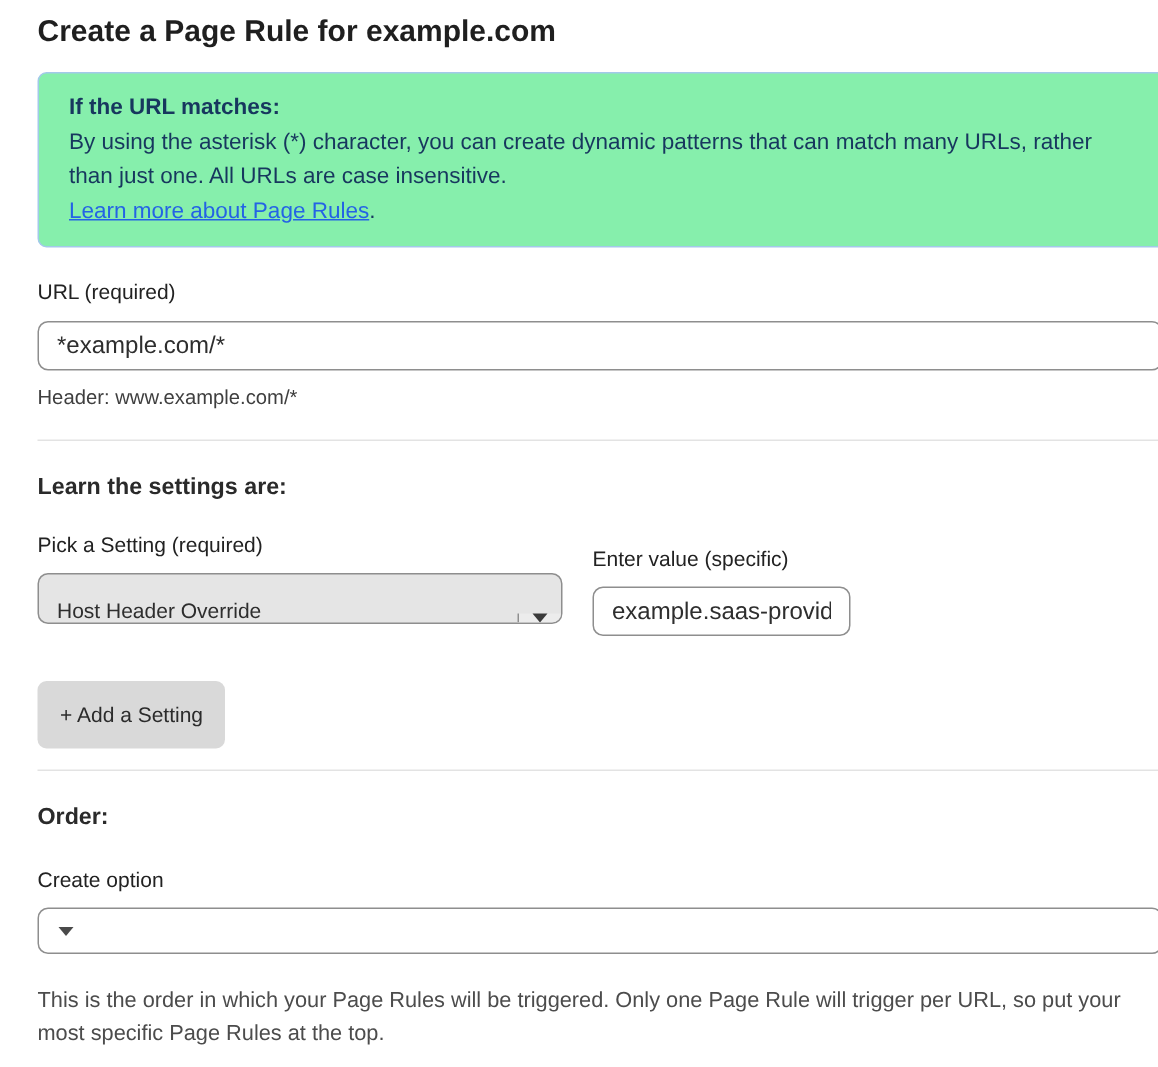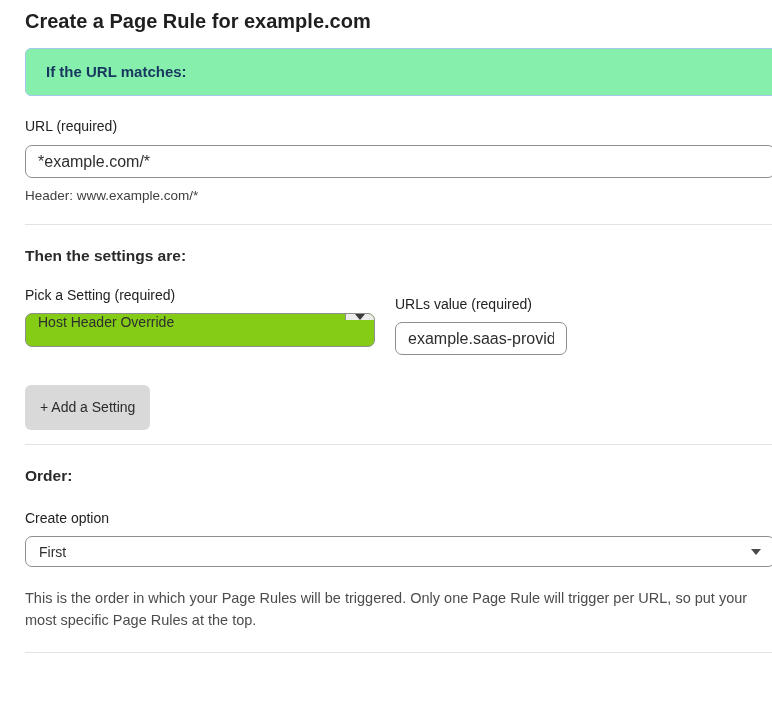--- a/index.html
+++ b/index.html
@@ -69,23 +69,23 @@
   }
 
   .settings-row { display: flex; margin-top: 21px; }
   .settings-col-left { width: 350px; }
   .settings-col-right { margin-left: 20px; padding-top: 9px; }
 
   .select-box {
     margin-top: 9px;
     border: 1px solid #8e8e8e;
     border-radius: 7px;
-    background: #84cc16;
+    background: #e5e5e5;
     display: flex;
-    align-items: flex-start;
+    align-items: flex-end;
     cursor: pointer;
     overflow: hidden;
   }
   .setting-select { width: 350px; height: 34px; }
   .select-value {
     flex: 1;
     font-size: 14px;
     color: #2e2e2e;
     display: flex; align-items: center;
     padding-left: 12px;
@@ -146,58 +146,60 @@
 </style>
 </head>
 <body>
 
 <div class="page">
 
   <h1 class="page-title">Create a Page Rule for example.com</h1>
 
   <div class="info-box">
     <div class="info-heading">If the URL matches:</div>
+    <div><span>By using the asterisk (*) character, you can create dynamic patterns that can match many URLs, rather than just one. All URLs are case insensitive.</span><br>
+      <a class="info-link">Learn more about Page Rules</a><span>.</span>
+    </div>
   </div>
 
   <div class="url-section">
     <label class="field-label">URL (required)</label>
     <input class="text-input url-input" type="text" value="*example.com/*" style="">
     <div class="helper-text">Header: www.example.com/*</div>
   </div>
 
   <hr class="divider">
 
-  <h2 class="section-heading">Then the settings are:</h2>
+  <h2 class="section-heading">Learn the settings are:</h2>
 
   <div class="settings-row">
     <div class="settings-col-left">
       <label class="field-label">Pick a Setting (required)</label>
       <div class="select-box setting-select">
         <span class="select-value">Host Header Override</span>
         <span class="select-arrow-section">
           <span class="tri-down"></span>
         </span>
       </div>
     </div>
     <div class="settings-col-right">
-      <label class="field-label">URLs value (required)</label>
+      <label class="field-label">Enter value (specific)</label>
       <input class="text-input value-input" type="text" style="margin-top: 9px;" value="example.saas-provider.com">
     </div>
   </div>
 
   <button class="btn btn-gray add-setting-btn">+ Add a Setting</button>
 
   <hr class="divider" style="margin-top:14px;">
 
   <h2 class="section-heading">Order:</h2>
 
   <div class="url-section" style="margin-top:24px;">
     <label class="field-label">Create option</label>
     <div class="order-select">
-      <span class="select-value">First</span>
       <span class="tri-small"></span>
     </div>
     <div class="order-help">This is the order in which your Page Rules will be triggered. Only one Page Rule will trigger per URL, so put your most specific Page Rules at the top.</div>
   </div>
 
   <hr class="divider footer-divider">
 
   
 
 </div>

